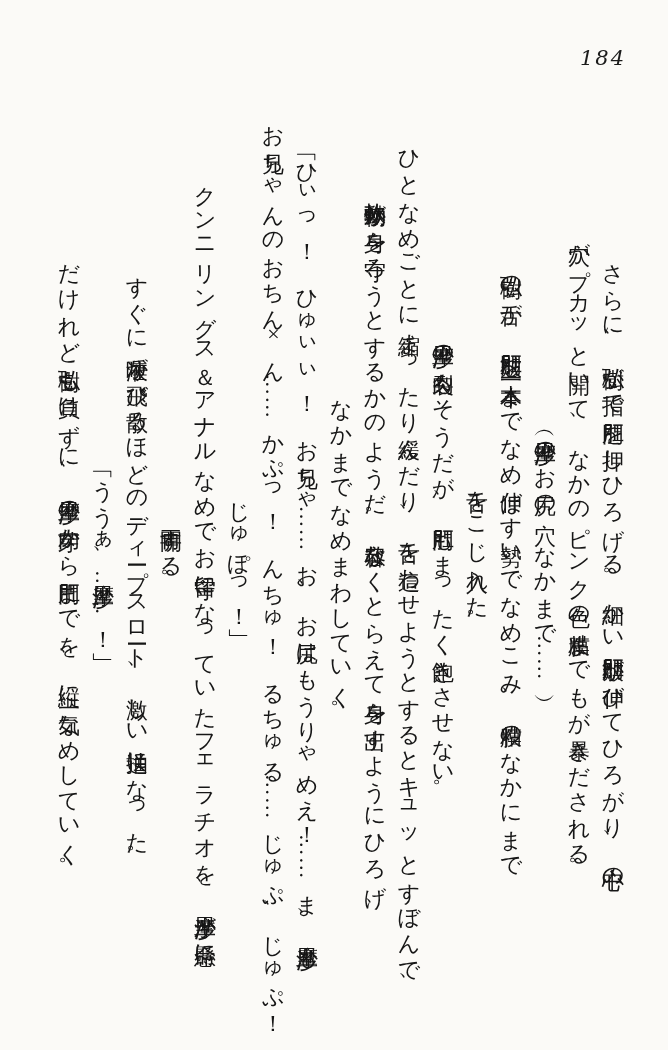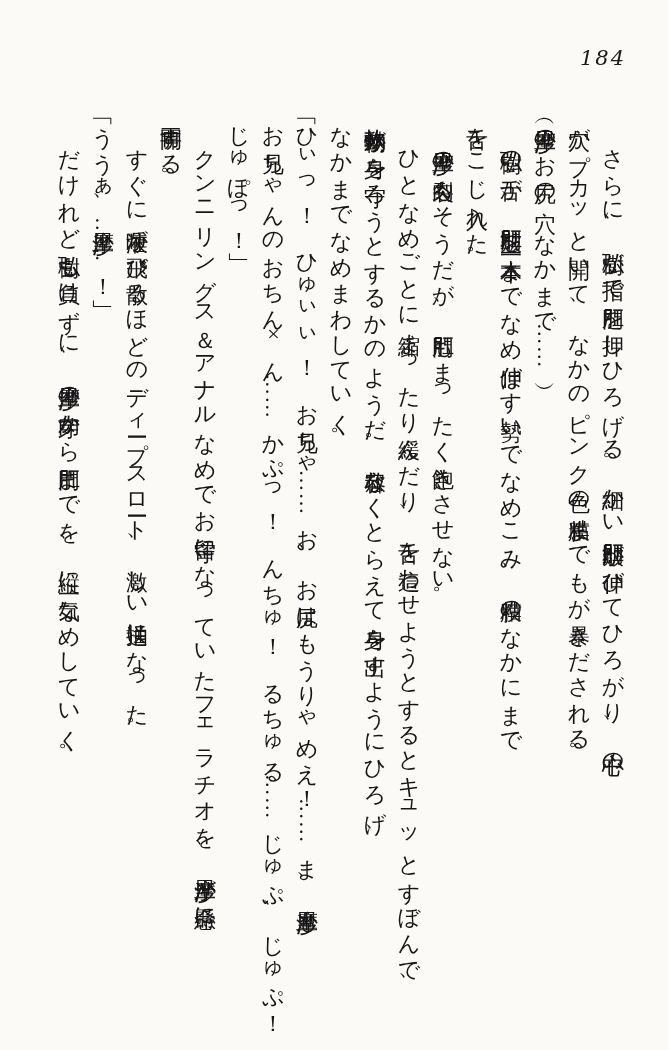--- a/index.html
+++ b/index.html
@@ -40,21 +40,21 @@
     margin: 0;
     padding: 0;
     line-height: 34px;       
     letter-spacing: 1px;     
     white-space: nowrap;
   }
 </style>
 </head>
 <body>
 
-<div class="book-page" style="background: rgb(251, 250, 247); color: rgb(22, 22, 22);">
+<div class="book-page" style="background: rgb(251, 250, 247); color: rgb(22, 22, 22); text-align: center;">
   <div class="page-number">184</div>
   <div class="text-area">
       <p class="line">　さらに、弘樹が指で肛門を押しひろげる。細かい肛門皺が伸びてひろがり、中心の</p>
       <p class="line">穴がプカッと開いて、なかのピンク色の粘膜までもが暴きだされる。</p>
       <p class="line">（摩里沙のお尻の穴、なかまで……）</p>
       <p class="line">　弘樹の舌が、肛門皺を一本一本までなめ伸ばす勢いでなめこみ、粘膜のなかにまで</p>
       <p class="line">舌をこじ入れた。</p>
       <p class="line">　摩里沙の肉裂もそうだが、肛門もまったく飽きさせない。</p>
       <p class="line">　ひとなめごとに縮まったり緩んだり、舌を這わせようとするとキュッとすぼんで、</p>
       <p class="line">軟体動物が身を守ろうとするかのようだ。容赦なくとらえて身を出すようにひろげ、</p>

